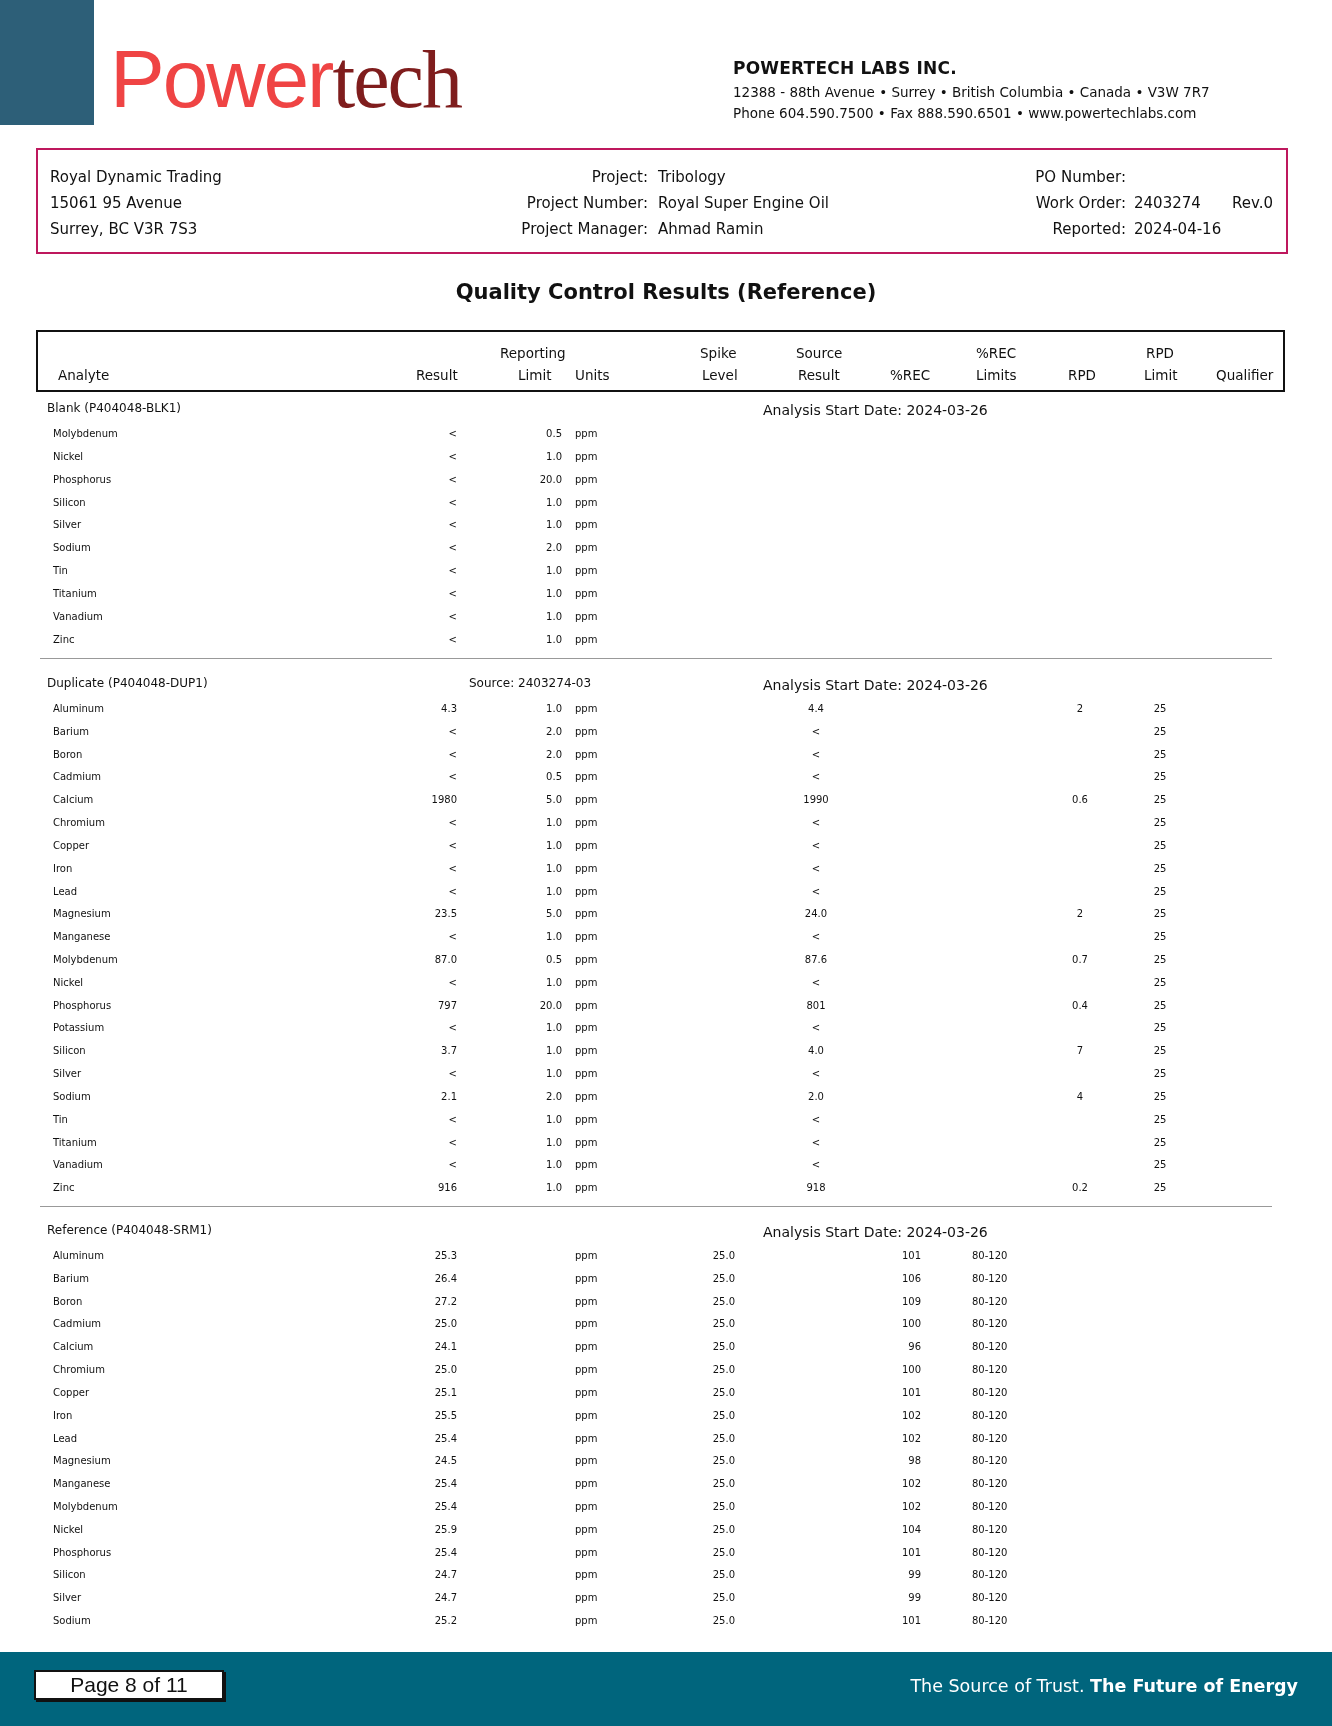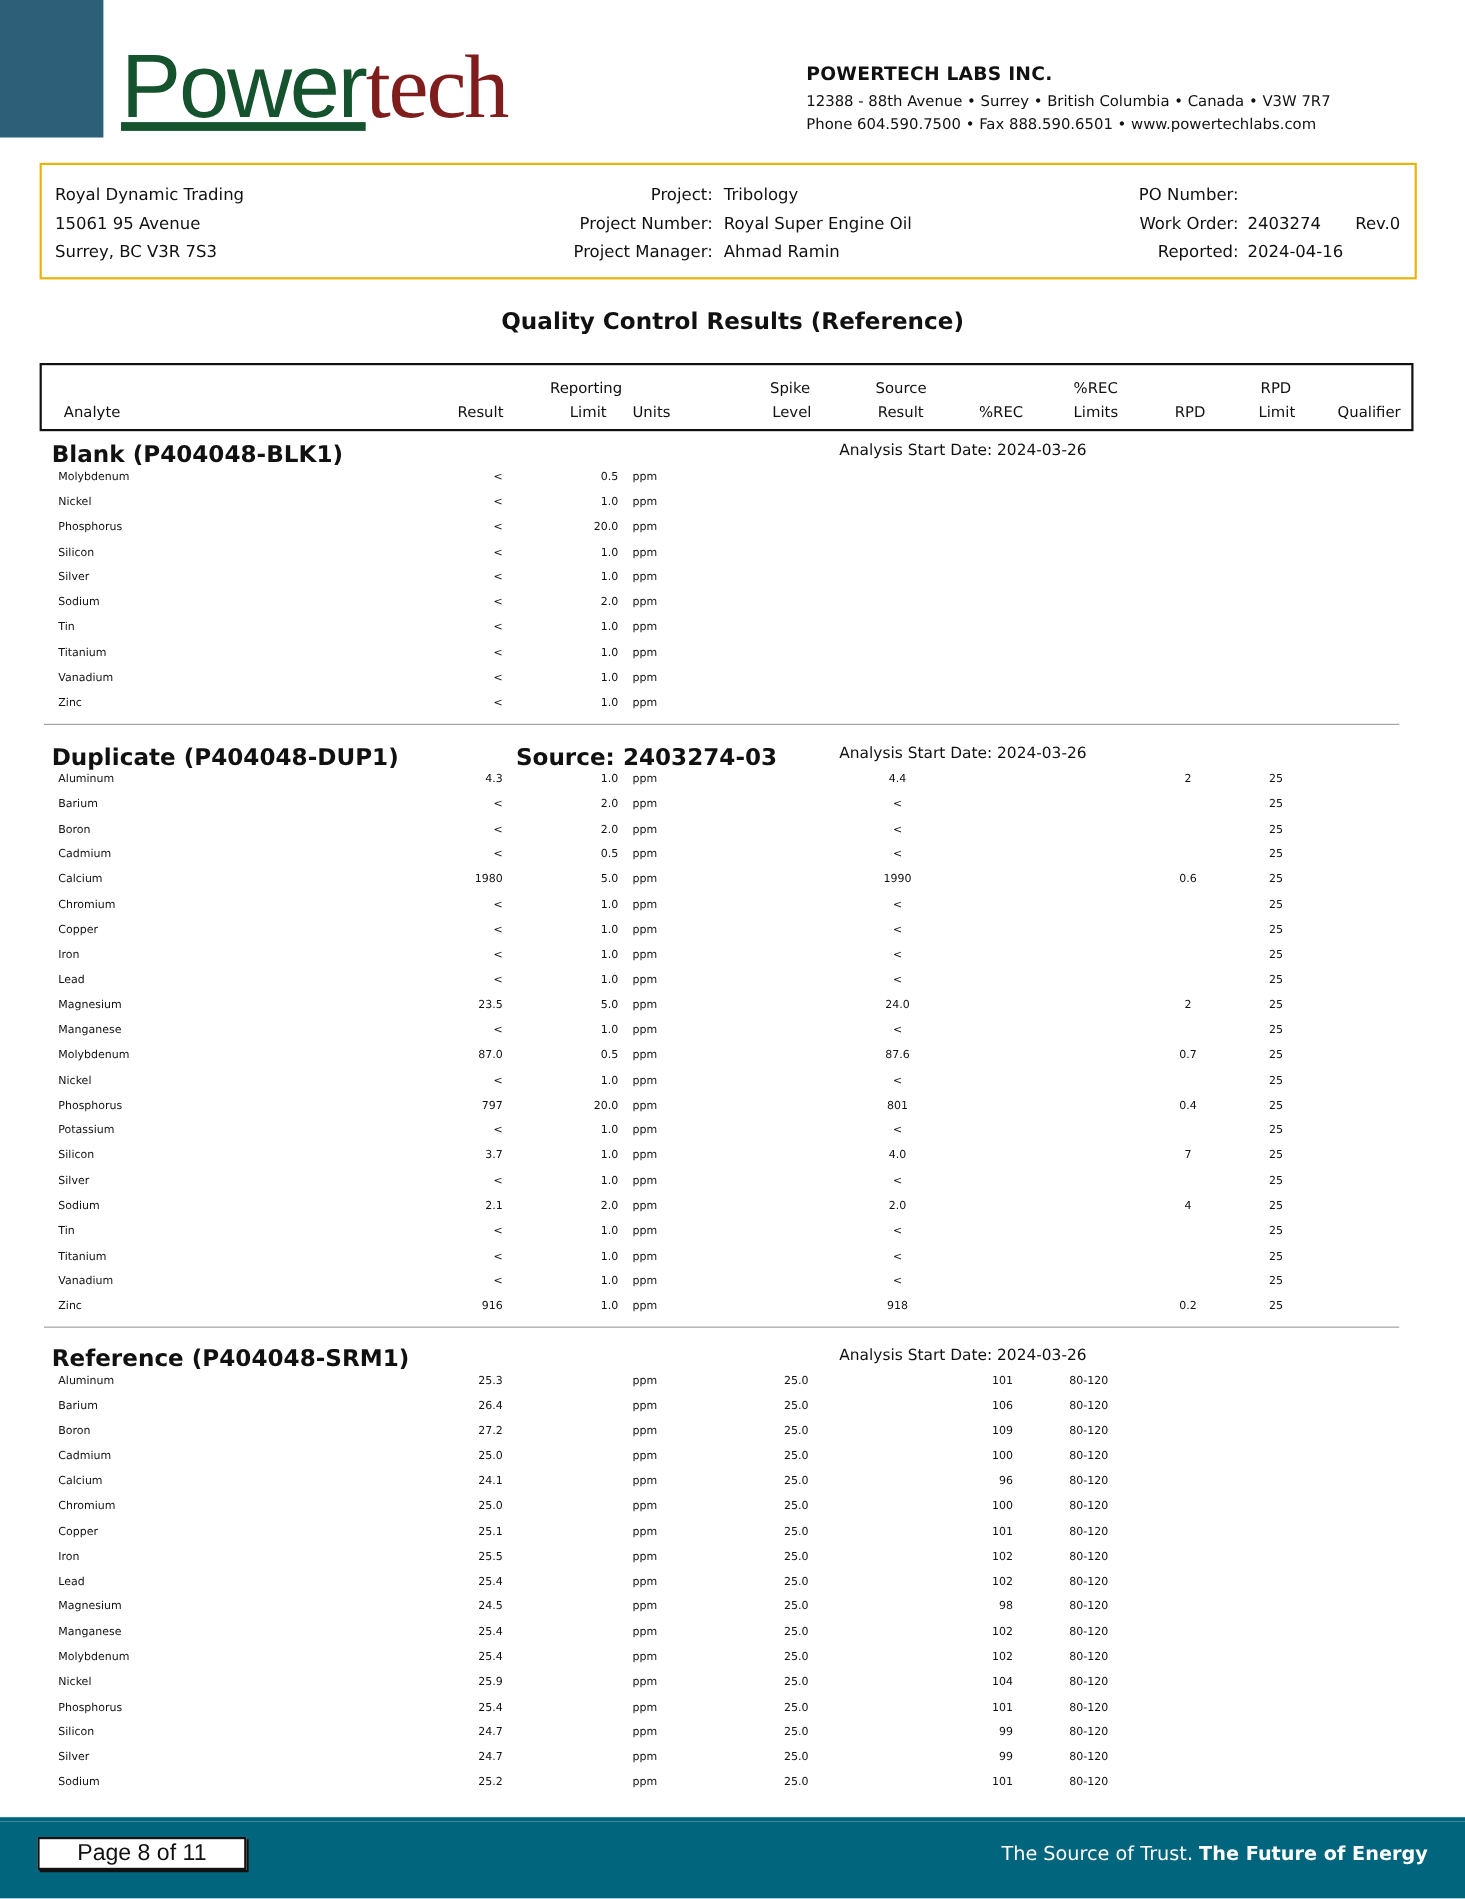--- a/index.html
+++ b/index.html
@@ -1,40 +1,40 @@
 <!DOCTYPE html>
 <html><head>
 <meta charset="utf-8">
 <style>
   * { box-sizing: border-box; margin: 0; padding: 0; }
   html, body { width: 1332px; height: 1726px; background: #ffffff; overflow: hidden; }
   body { position: relative; font-family: "DejaVu Sans", sans-serif; color: #111; font-size: 14px; }
 
   .brand-block { position: absolute; left: 0; top: 0; width: 94px; height: 125px; background: #2d5f78; }
   .logo { position: absolute; left: 110px; top: 38px; font-family: "Liberation Sans", sans-serif; font-size: 82px; letter-spacing: -2px; line-height: 1; }
-  .logo .p1 { color: #14532d; text-decoration: underline; }
+  .logo .p1 { color: #ef4444; }
   .logo .p2 { color: #7f1d1d; font-family: Liberation Serif, serif; }
 
   .company { position: absolute; left: 733px; top: 58px; }
   .company .name { font-weight: bold; font-size: 17px; margin-bottom: 4px; letter-spacing: 0.2px; }
   .company .line { font-size: 13.5px; line-height: 21px; }
 
-  .info-box { position: absolute; left: 36px; top: 148px; width: 1252px; height: 106px; border: 2px solid #eab308; }
+  .info-box { position: absolute; left: 36px; top: 148px; width: 1252px; height: 106px; border: 2px solid #be185d; }
   .info-col { position: absolute; top: 14px; font-size: 15px; line-height: 26px; }
   .info-left { left: 12px; }
   .info-mid { left: 440px; display: grid; grid-template-columns: 170px auto; column-gap: 10px; }
   .info-mid .lbl, .info-right .lbl { text-align: right; }
   .info-right { left: 960px; display: grid; grid-template-columns: 128px 90px auto; column-gap: 8px; }
 
   .title { position: absolute; left: 0; width: 1332px; top: 280px; text-align: center; font-weight: bold; font-size: 21px; }
 
   .thead { position: absolute; left: 36px; top: 330px; width: 1249px; height: 62px; border-top: 2px solid #111; border-bottom: 2px solid #111; border-left: 2px solid #111; border-right: 2px solid #111; font-size: 13.5px; }
   .th { position: absolute; line-height: 21px; }
 
-  .section-head { position: absolute; font-weight: bold; font-size: 21px; }
+  .section-head { position: absolute; font-weight: normal; font-size: 12px; }
   .section-sub { position: absolute; font-size: 14px; }
 
   .row { position: absolute; left: 0; width: 1332px; height: 22.8px; font-size: 10px; }
   .cell { position: absolute; top: 0; white-space: nowrap; }
   .c-analyte { left: 53px; }
   .c-result { right: calc(1332px - 457px); text-align: right; }
   .c-limit { right: calc(1332px - 562px); text-align: right; }
   .c-units { left: 575px; }
   .c-spike { right: calc(1332px - 735px); text-align: right; }
   .c-source { left: 785px; width: 62px; text-align: center; }

